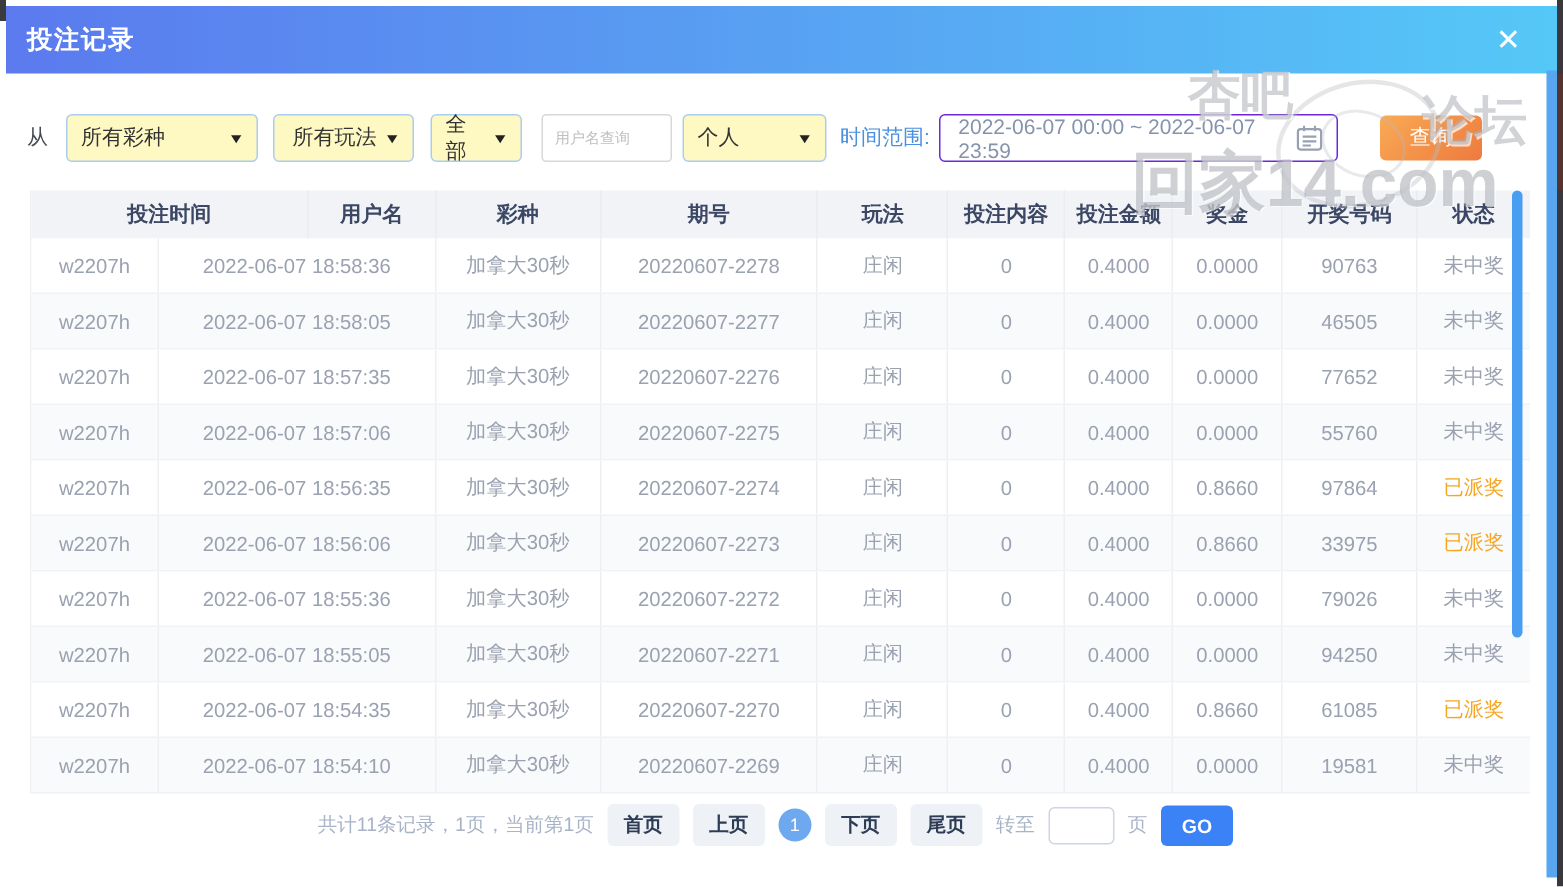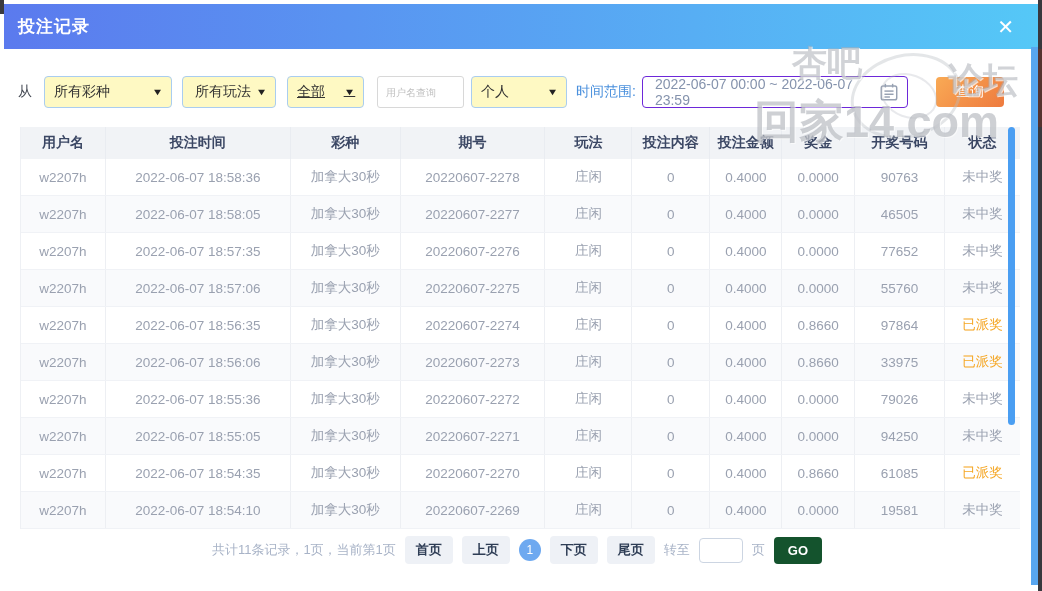--- a/index.html
+++ b/index.html
@@ -34,21 +34,21 @@
   }
   .from-label { color:#454a54; margin-right:12px; }
   .sel {
     display:flex; align-items:center; justify-content:space-between;
     height:32px; border:1px solid #a9cdf0; border-radius:4px; background:#fef9c3;
     padding:0 9px; color:#333; cursor:pointer;
   }
   .sel .chevron { font-size:9px; color:#222; margin-left:6px; transform:scaleX(1.3); }
   .sel-lottery { width:128px; margin-right:10px; }
   .sel-play    { width:94px;  margin-right:11px;justify-content:flex-end; }
-  .sel-scope   { width:77px;  margin-right:13px;text-decoration:underline; }
+  .sel-scope   { width:61px;  margin-right:13px; }
   .user-input {
     width:87px; height:32px; border:1px solid #d8d8d8; border-radius:3px;
     font-size:10px; padding:0 8px; color:#555; margin-right:7px;
     font-family:"Liberation Sans","DejaVu Sans",sans-serif;
   }
   .user-input::placeholder { color:#bfbfbf; }
   .sel-person  { width:96px; margin-right:9px; }
   .time-label { color:#4a90dd; margin-right:6px; }
   .time-box {
     width:266px; height:32px; border:1px solid #6d28d9; border-radius:4px;
@@ -108,21 +108,21 @@
   .page-current {
     width:22px; height:22px; border-radius:50%; background:#6ea9f0; color:#fff;
     display:flex; align-items:center; justify-content:center; font-size:12px;
   }
   .goto-input {
     width:44px; height:25px; border:1px solid #ccd5e2; border-radius:4px;
     font-size:13px; text-align:center; color:#556;
     font-family:"Liberation Sans","DejaVu Sans",sans-serif;
   }
   .go-btn {
-    background:#14532d; color:#fff; font-weight:bold; font-size:13px;
+    background:#3b82f6; color:#fff; font-weight:bold; font-size:13px;
     border:none; border-radius:4px; padding:6px 14px; cursor:pointer;
     font-family:"Liberation Sans","DejaVu Sans",sans-serif;
   }
 
   
   .watermark {
     position:absolute; left:752px; top:40px; width:272px; height:118px;
     pointer-events:none; z-index:40;
   }
   .wm-xing { position:absolute; left:40px; top:0; font-size:35px; font-weight:bold;
@@ -187,22 +187,22 @@
       <line x1="6" y1="13.5" x2="16" y2="13.5"></line>
       <line x1="6" y1="16.5" x2="12" y2="16.5"></line>
     </svg>
   </div>
 
   <button class="search-btn">查询</button>
 </div>
 
 <div class="table">
   <div class="thead">
+    <div class="cell c1">投注时间</div>
     <div class="cell c0">用户名</div>
-    <div class="cell c1">投注时间</div>
     <div class="cell c2">彩种</div>
     <div class="cell c3">期号</div>
     <div class="cell c4">玩法</div>
     <div class="cell c5">投注内容</div>
     <div class="cell c6">投注金额</div>
     <div class="cell c7">奖金</div>
     <div class="cell c8">开奖号码</div>
     <div class="cell c9">状态</div>
   </div>
   <div class="tbody">

